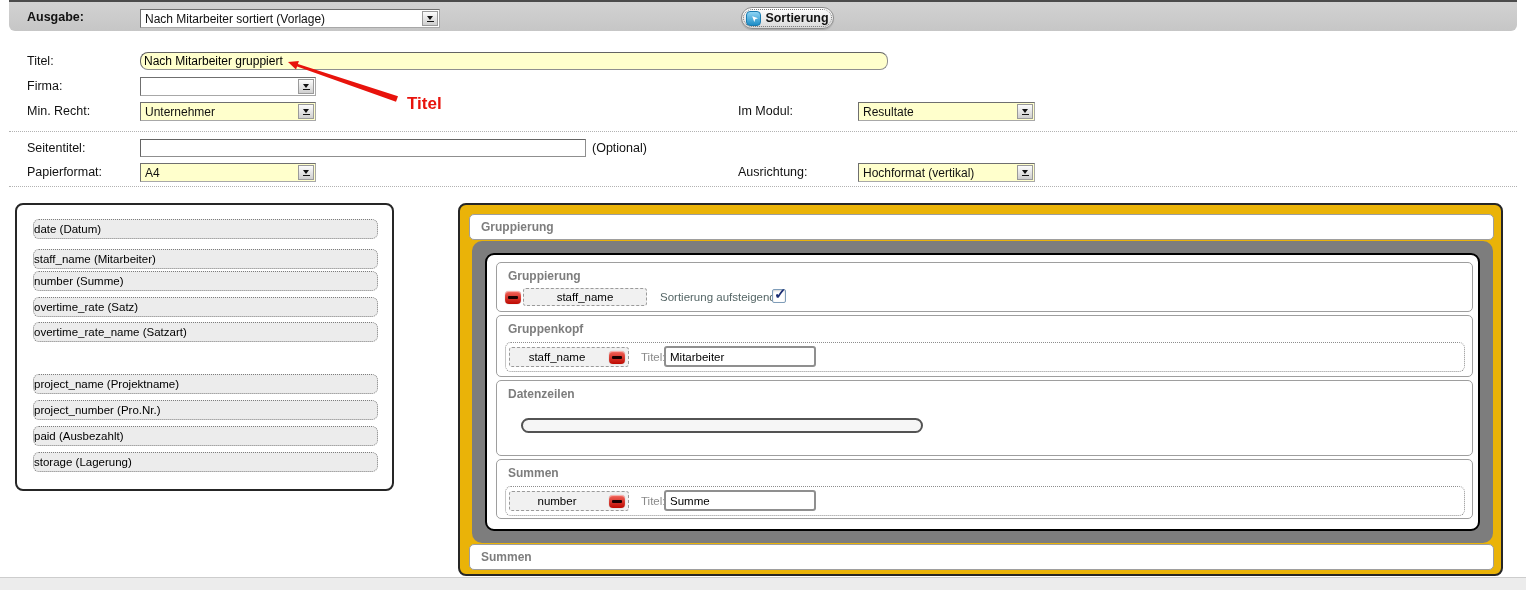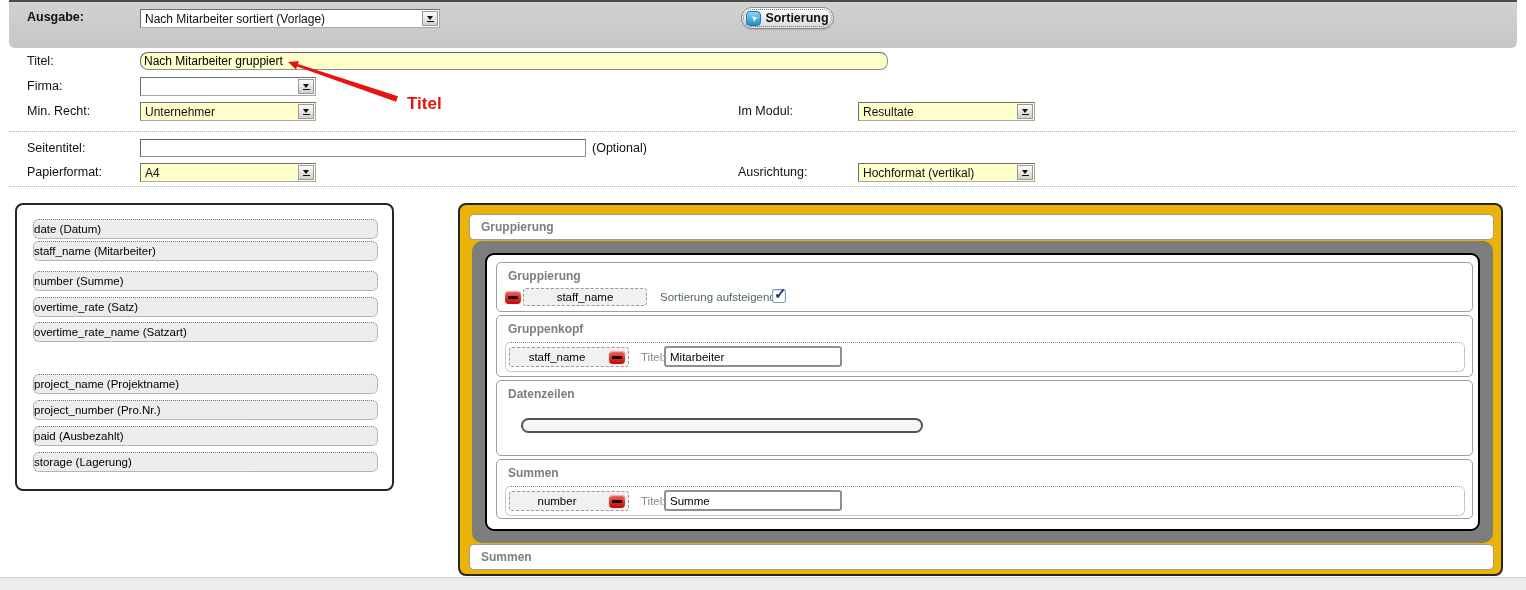--- a/index.html
+++ b/index.html
@@ -8,21 +8,21 @@
     position:relative;
     background:#ececec;
     font-family:"Liberation Sans", sans-serif;
     font-size:12px; color:#111;
     overflow:hidden;
   }
   .content { position:absolute; left:0; top:0; width:1526px; height:578px; background:#fff; border-bottom:1px solid #cdcdcd; }
 
   
   .topbar {
-    position:absolute; left:9px; top:0; width:1508px; height:48px;
+    position:absolute; left:9px; top:0; width:1508px; height:31px;
     background:linear-gradient(#d2d2d2,#c6c6c6);
     border-top:2px solid #4b4b4b;
     border-radius:0 0 6px 6px;
   }
   .topbar .bar-label { position:absolute; left:18px; top:8px; font-weight:bold; font-size:12.5px; }
 
   
   .combo {
     position:absolute; height:19px; background:#fff;
     border:1px solid #6f6f6f; border-right-color:#a8a8a8; border-bottom-color:#a8a8a8;
@@ -131,21 +131,21 @@
 
   .dotrow {
     position:absolute; left:8px; top:26px; width:960px; height:30px;
     border:1px dotted #8d8d8d; border-radius:6px;
   }
   .dotrow .dchip { left:3px; top:4px; width:120px; height:20px; }
   .dotrow .dchip .dt { position:absolute; left:0; right:24px; top:3px; }
   .dotrow .dchip .minus { right:3px; top:3px; }
   .dotrow .rl { position:absolute; left:135px; top:8px; font-size:11.5px; color:#8a8a8a; }
   .dotrow .rt {
-    position:absolute; left:158px; top:3px; width:178px; height:21px;
+    position:absolute; left:158px; top:3px; width:152px; height:21px;
     border:2px solid #8f8f8f; border-radius:3px; font-size:11.5px; padding:0 4px;
     font-family:"Liberation Sans",sans-serif;
   }
   .smalllbl { position:absolute; font-size:11.5px; color:#566; }
 
   .pill {
     position:absolute; left:24px; top:37px; width:402px; height:15px;
     border:2px solid #535353; border-radius:9px; background:#f6f6f6;
   }
 </style>
@@ -227,21 +227,21 @@
 
   <div class="dotsep" style="top:186px;"></div>
 
   <svg class="anno-svg" viewBox="0 0 125 52">
     <polygon points="5,7 15.9,6 14.9,9 115,41.2 113,46.8 14.1,11.4 13,14.5" fill="#e8130c"></polygon>
   </svg>
   <div class="anno-label" style="color: rgb(232, 19, 12);">Titel</div>
 
   <div class="fields-panel">
     <div class="chip" style="top:14px;">date (Datum)</div>
-    <div class="chip" style="top:36px;">staff_name (Mitarbeiter)</div>
+    <div class="chip" style="top:44px;">staff_name (Mitarbeiter)</div>
     <div class="chip" style="top:66px;">number (Summe)</div>
     <div class="chip" style="top:92px;">overtime_rate (Satz)</div>
     <div class="chip" style="top:117px;">overtime_rate_name (Satzart)</div>
     <div class="chip" style="top:169px;">project_name (Projektname)</div>
     <div class="chip" style="top:195px;">project_number (Pro.Nr.)</div>
     <div class="chip" style="top:221px;">paid (Ausbezahlt)</div>
     <div class="chip" style="top:247px;">storage (Lagerung)</div>
   </div>
 
   <div class="builder-panel">

